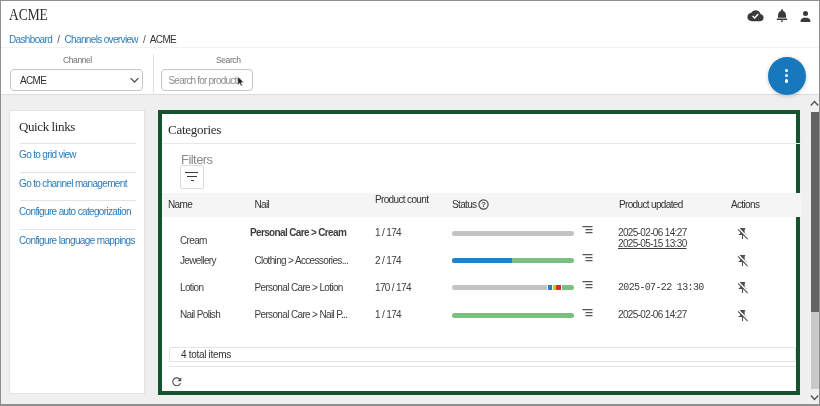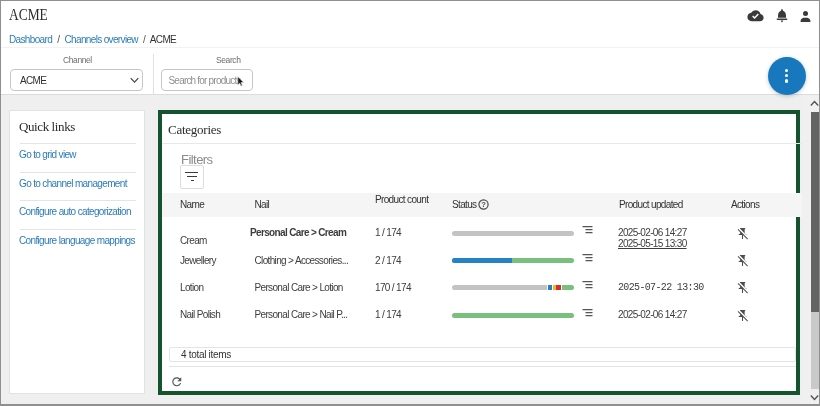--- a/index.html
+++ b/index.html
@@ -83,21 +83,21 @@
     <div style="position:absolute;left:0px;top:29px;width:640px;height:1px;background:#e8e8e8;"></div>
 
     <div style="position:absolute;left:19px;top:37.5px;font-size:13px;letter-spacing:-0.55px;color:#8a8a8a;">Filters</div>
     <div style="position:absolute;left:18px;top:51px;width:24px;height:24px;border:1px solid #dcdcdc;border-radius:2px;background:#fff;">
       <div style="position:absolute;left:3.5px;top:5.5px;width:13.5px;height:1.8px;background:#3a3a3a;"></div>
       <div style="position:absolute;left:6px;top:9.5px;width:9.5px;height:1.8px;background:#3a3a3a;"></div>
       <div style="position:absolute;left:9.5px;top:13.5px;width:3px;height:1.8px;background:#3a3a3a;"></div>
     </div>
 
     <div style="position:absolute;left:0px;top:79px;width:640px;height:24px;background:#f5f5f5;"></div>
-    <div class="t" style="left:18px;top:84.5px;color:#333;">Name</div>
+    <div class="t" style="left:6px;top:84.5px;color:#333;">Name</div>
     <div class="t" style="left:92.5px;top:84.5px;color:#333;">Nail</div>
     <div class="t" style="left:213px;top:80px;color:#333;">Product count</div>
     <div class="t" style="left:290px;top:84.5px;color:#333;">Status</div>
     <svg style="position:absolute;left:316px;top:84.5px;" width="11" height="11" viewBox="0 0 11 11">
       <circle cx="5.5" cy="5.5" r="4.6" fill="none" stroke="#4a4a4a" stroke-width="1.2"></circle>
       <text x="5.6" y="8.2" font-size="7.6" font-weight="bold" text-anchor="middle" fill="#4a4a4a" font-family="Liberation Sans">?</text>
     </svg>
     <div class="t" style="left:457px;top:84.5px;color:#333;">Product updated</div>
     <div class="t" style="left:569px;top:84.5px;color:#333;">Actions</div>
 

